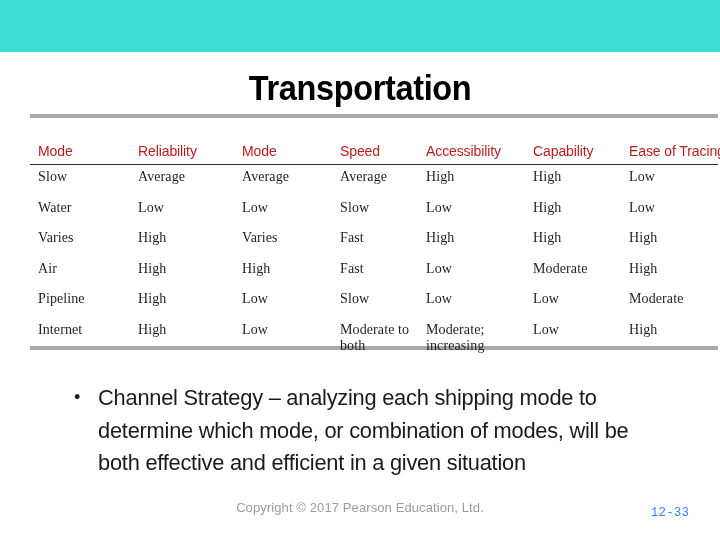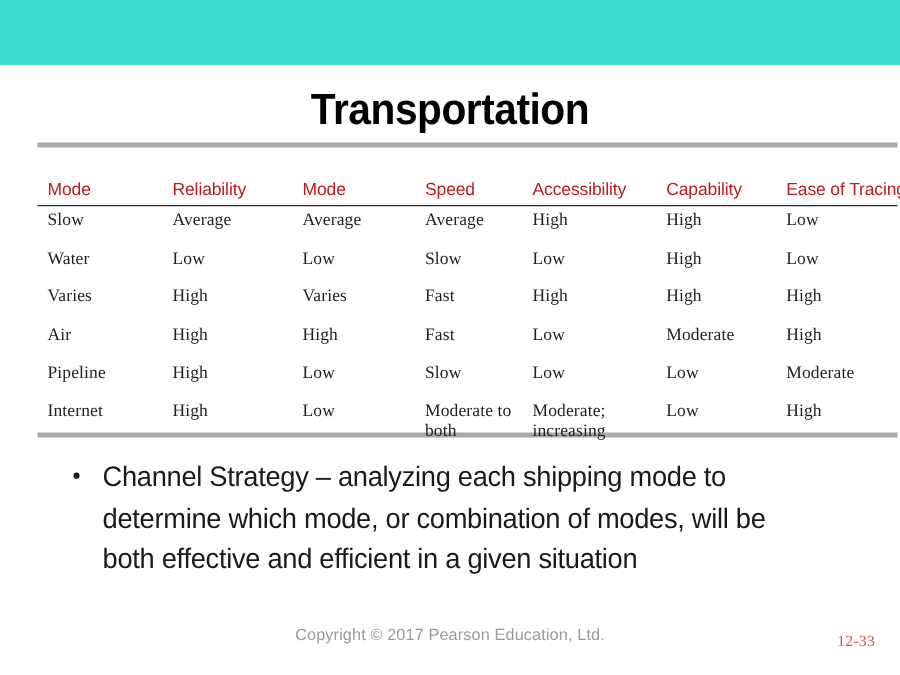--- a/index.html
+++ b/index.html
@@ -128,21 +128,21 @@
 
   .tbl td.c-rel   { padding-left: 4px; }
   .tbl td.c-cost  { padding-left: 2px; }
 
   
   .body-list {
     position: absolute;
     left: 52px;
     top: 366px;
     width: 625px;
-    margin: 0;
+    margin: 16px;
     padding: 0;
     list-style: none;
   }
   .body-list li {
     position: relative;
     padding-left: 31px;
     font-family: "Liberation Sans", sans-serif;
     font-size: 22.5px;
     color: #1a1a1a;
     line-height: 32.5px;
@@ -170,24 +170,24 @@
     font-family: "Liberation Sans", sans-serif;
     font-size: 13px;
     color: #9b9b9b;
     letter-spacing: 0.1px;
   }
   .slide-number {
     position: absolute;
     left: 640px;
     top: 506px;
     width: 60px;
-    text-align: right;
-    font-family: Liberation Serif, serif;
+    text-align: center;
+    font-family: Liberation Mono, monospace;
     font-size: 12.5px;
-    color: #ef4444;
+    color: #3b82f6;
     letter-spacing: 0.2px;
   }
 </style>
 </head>
 <body>
 
 <div class="top-banner"></div>
 
 <div class="slide-title">Transportation</div>
 

